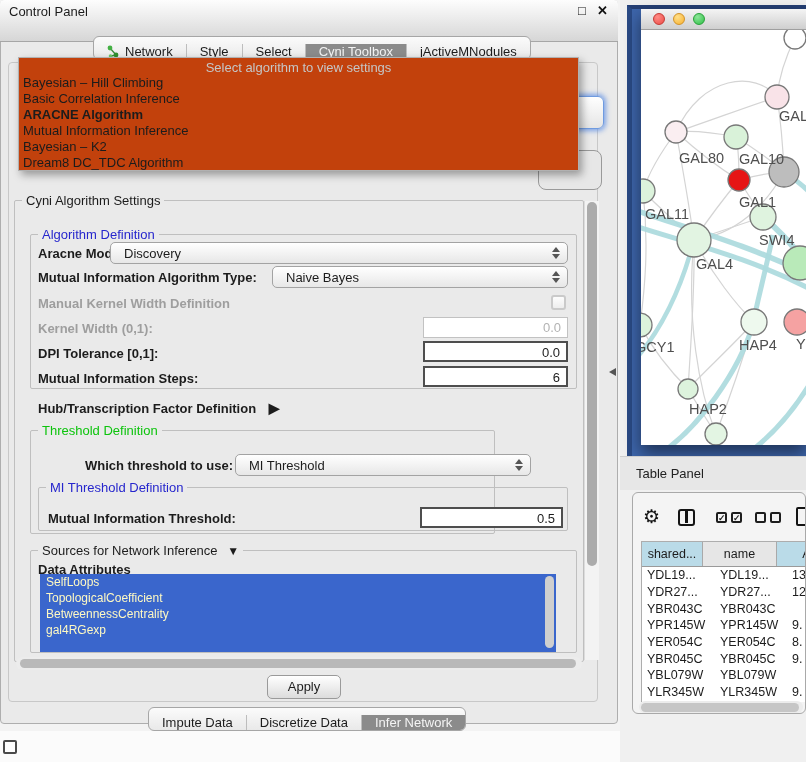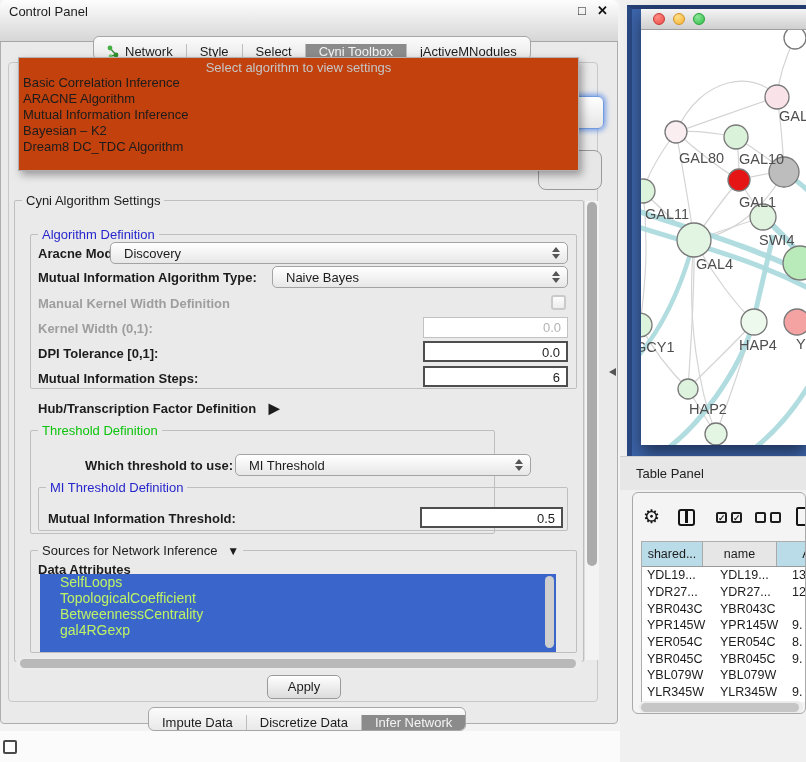--- a/index.html
+++ b/index.html
@@ -24,21 +24,21 @@
       color:#1c1c1c;white-space:nowrap}
   .tab:last-child{border-right:none}
   .tab.sel{background:#8b8b8b;color:#f4f4f4}
 
   
   #algo-dd{left:18px;top:57px;width:561px;height:114px;background:#c2410c;
       border:1px solid #b1b1b1;box-shadow:3px 4px 8px rgba(0,0,0,.35);z-index:30;
       box-sizing:border-box;padding-top:2px}
   #algo-dd .ph{font-size:13px;color:#c6c6c6;text-align:center;height:15px;line-height:15px}
   #algo-dd .it{font-size:13px;height:16px;line-height:16px;padding-left:4px}
-  #algo-dd .it.bold{font-weight:normal}
+  #algo-dd .it.bold{font-weight:bold}
 
   .frag{z-index:5}
 
   
   .grp{border:1px solid #bfbfbf;border-radius:2px;box-sizing:border-box;position:absolute}
   .legend{position:absolute;top:-8px;left:7px;background:#eaeaea;padding:0 4px;
       font-size:13px;white-space:nowrap}
   .legend.blue{color:#2626cd}
   .legend.green{color:#0cc40c}
 
@@ -55,21 +55,21 @@
   .spin .dn{border-top:5px solid #555}
   .field{position:absolute;height:21px;background:#fff;font-size:13px;text-align:right;
       box-sizing:border-box;padding:2px 6px 0 0}
   .field.en{border:2px solid #4e4e4e}
   .field.ds{border:1px solid #c2c2c2;color:#b3b3b3}
   .checkbox{position:absolute;width:15px;height:15px;border:2px solid #cacaca;border-radius:3px;
       background:linear-gradient(#fdfdfd,#ededed);box-sizing:border-box}
 
   
   #attr-list{left:40px;top:574px;width:516px;height:78px;background:#3a66cc;position:absolute}
-  #attr-list .li{color:#bef264;font-size:14px;height:16px;line-height:16px;padding-left:20px}
+  #attr-list .li{color:#fef9c3;font-size:12px;height:16px;line-height:16px;padding-left:6px}
   #attr-sb{position:absolute;right:2px;top:2px;width:9px;height:72px;background:#cfcfcf;border-radius:5px}
 
   
   .sb-track-v{background:#f3f3f3;border-left:1px solid #dcdcdc;position:absolute}
   .sb-thumb{background:#ababab;border-radius:7px;position:absolute}
 
   
   #apply{left:267px;top:675px;width:72px;height:22px;border:1px solid #9a9a9a;border-radius:5px;
       background:linear-gradient(#ffffff,#dcdcdc);font-size:13px;text-align:center;line-height:21px;
       position:absolute}
@@ -160,20 +160,21 @@
     </div>
 </div>
 
 <div class="abs" style="left:8px;top:62px;width:590px;height:640px;border:1px solid #c8c8c8;border-radius:4px;background:#eaeaea;box-sizing:border-box"></div>
 
 <div class="abs frag" style="left:556px;top:96px;width:46px;height:31px;border:1px solid #6f9be0;border-radius:6px;background:linear-gradient(#fff,#e5e5e5);box-shadow:0 0 5px 2px rgba(90,140,230,.75)"></div>
 <div class="abs frag" style="left:538px;top:150px;width:62px;height:38px;border:1px solid #9a9a9a;border-radius:8px;background:#e7e7e7"></div>
 
 <div class="abs" id="algo-dd">
   <div class="ph">Select algorithm to view settings</div>
+  <div class="it">Bayesian – Hill Climbing</div>
   <div class="it">Basic Correlation Inference</div>
   <div class="it bold">ARACNE Algorithm</div>
   <div class="it">Mutual Information Inference</div>
   <div class="it">Bayesian – K2</div>
   <div class="it">Dream8 DC_TDC Algorithm</div>
 </div>
 
 <div class="grp" style="left:14px;top:200px;width:570px;height:462px">
   <span class="legend">Cyni Algorithm Settings</span>
 </div>

